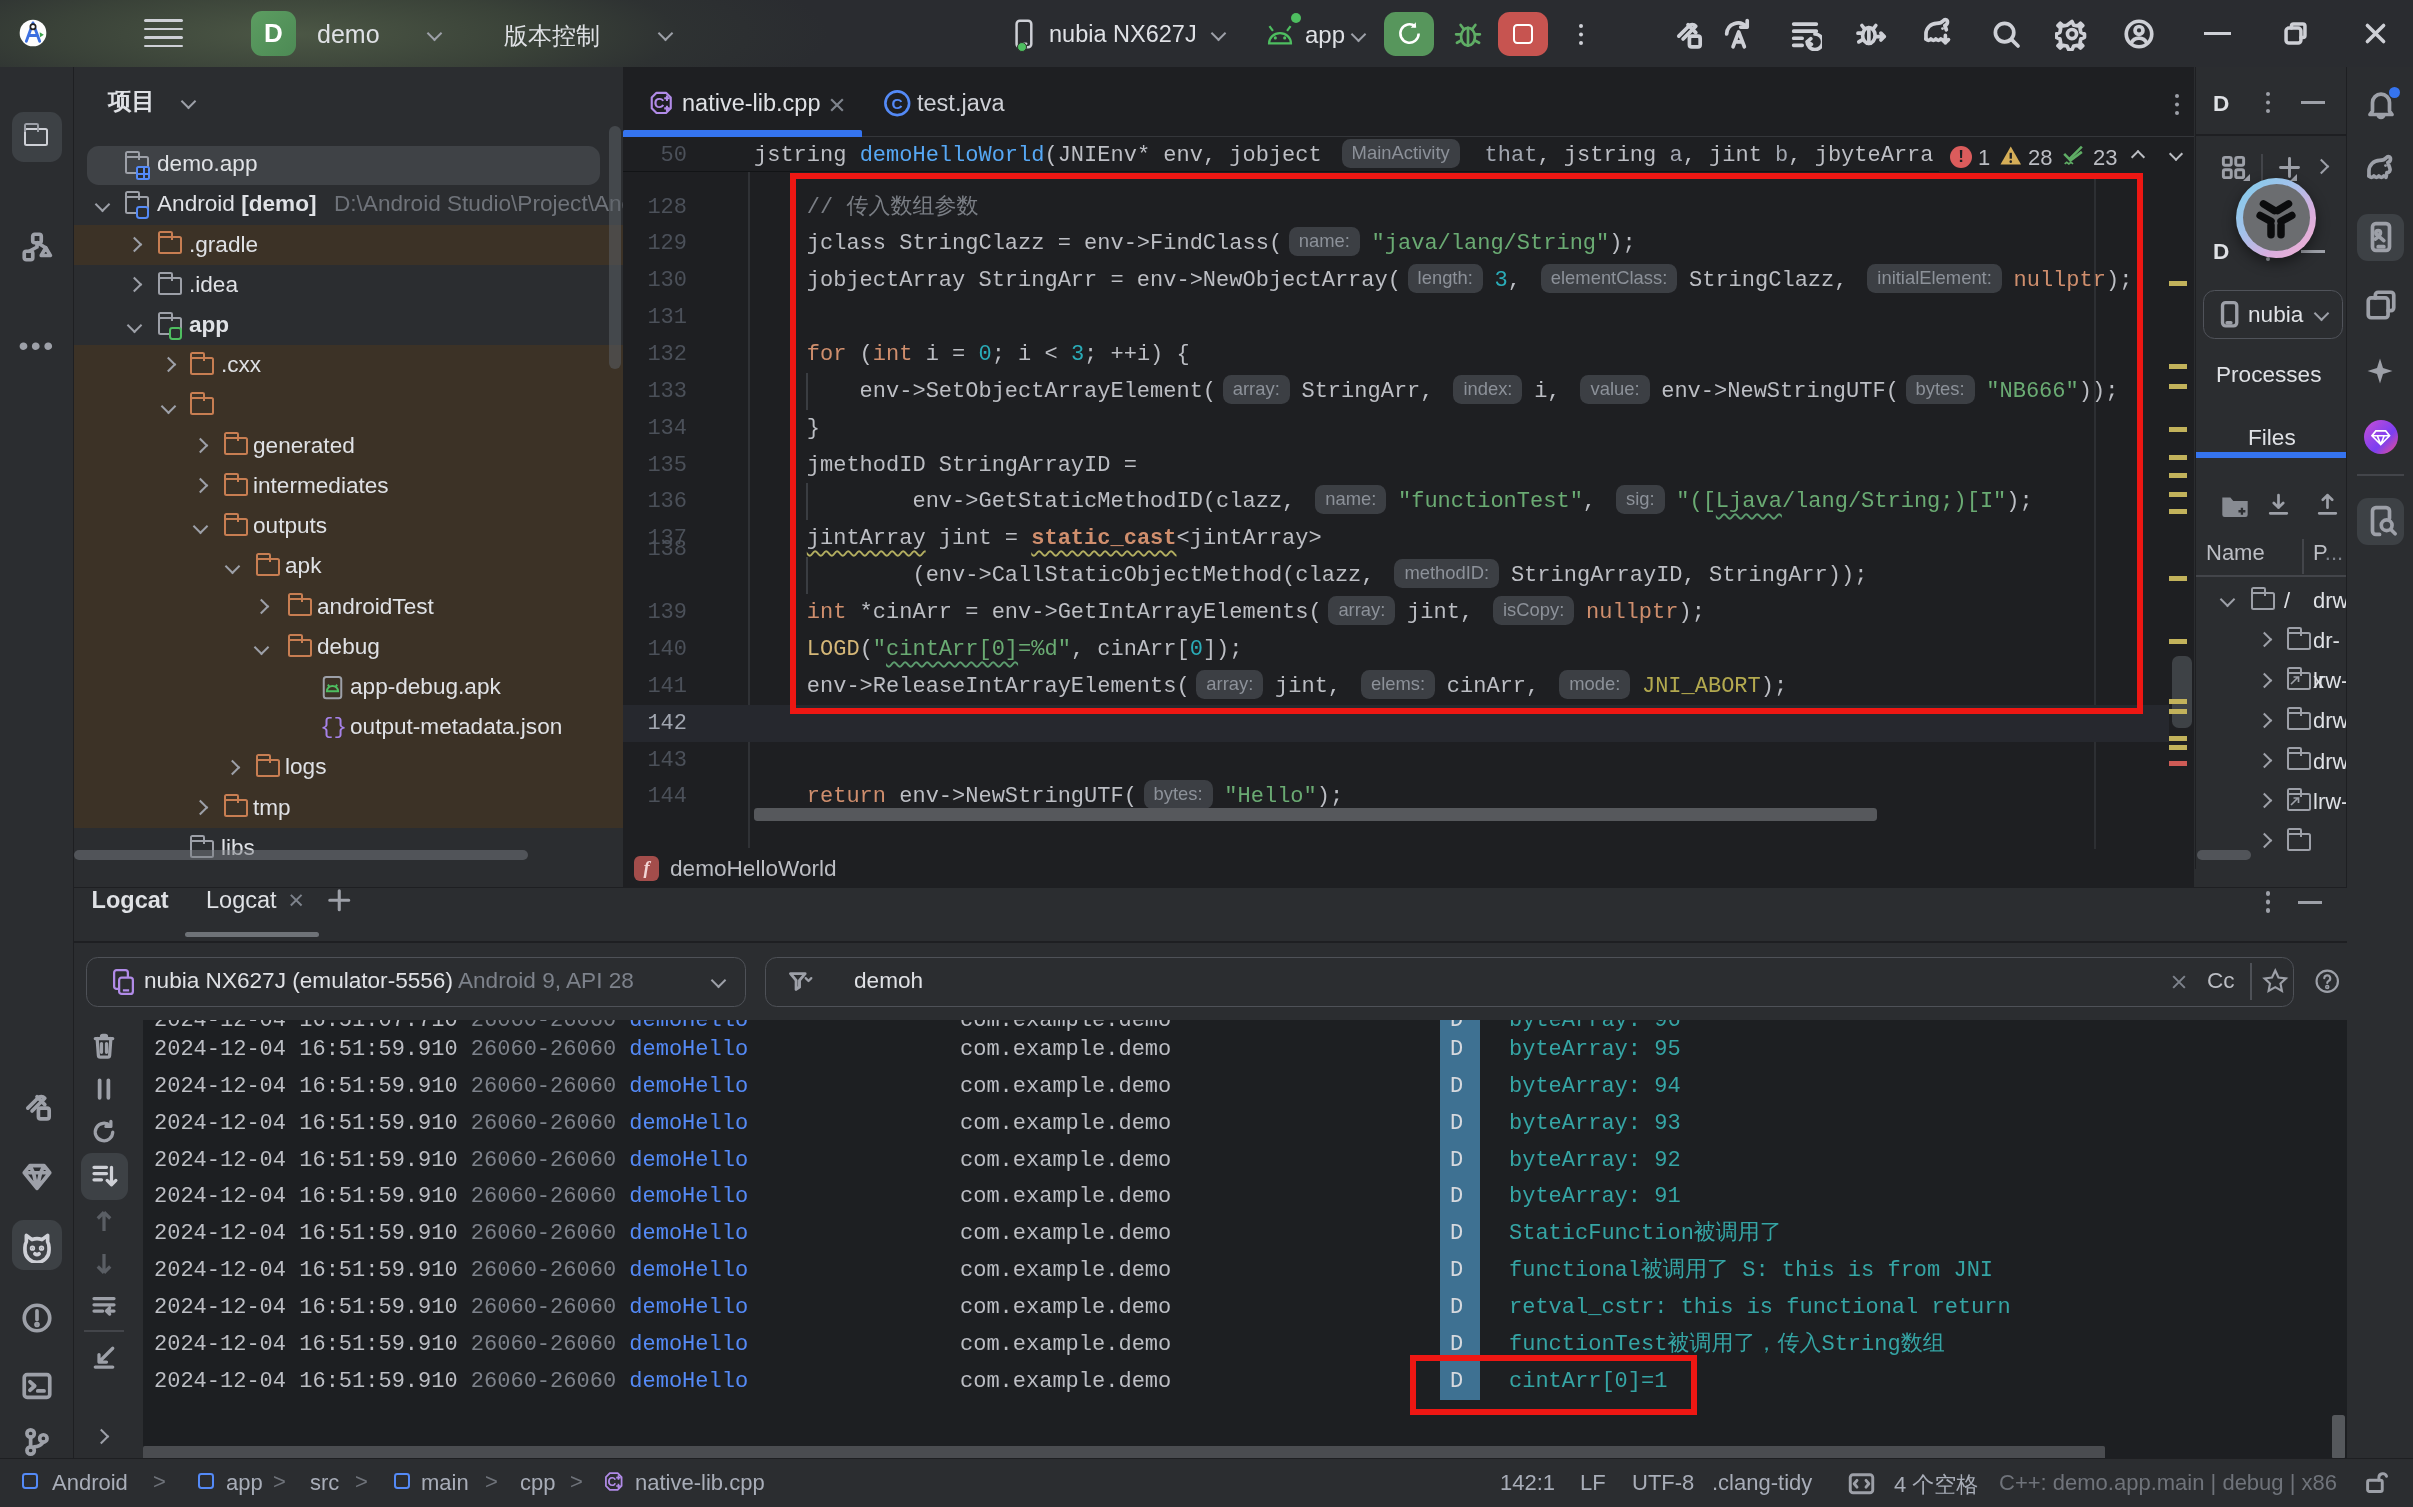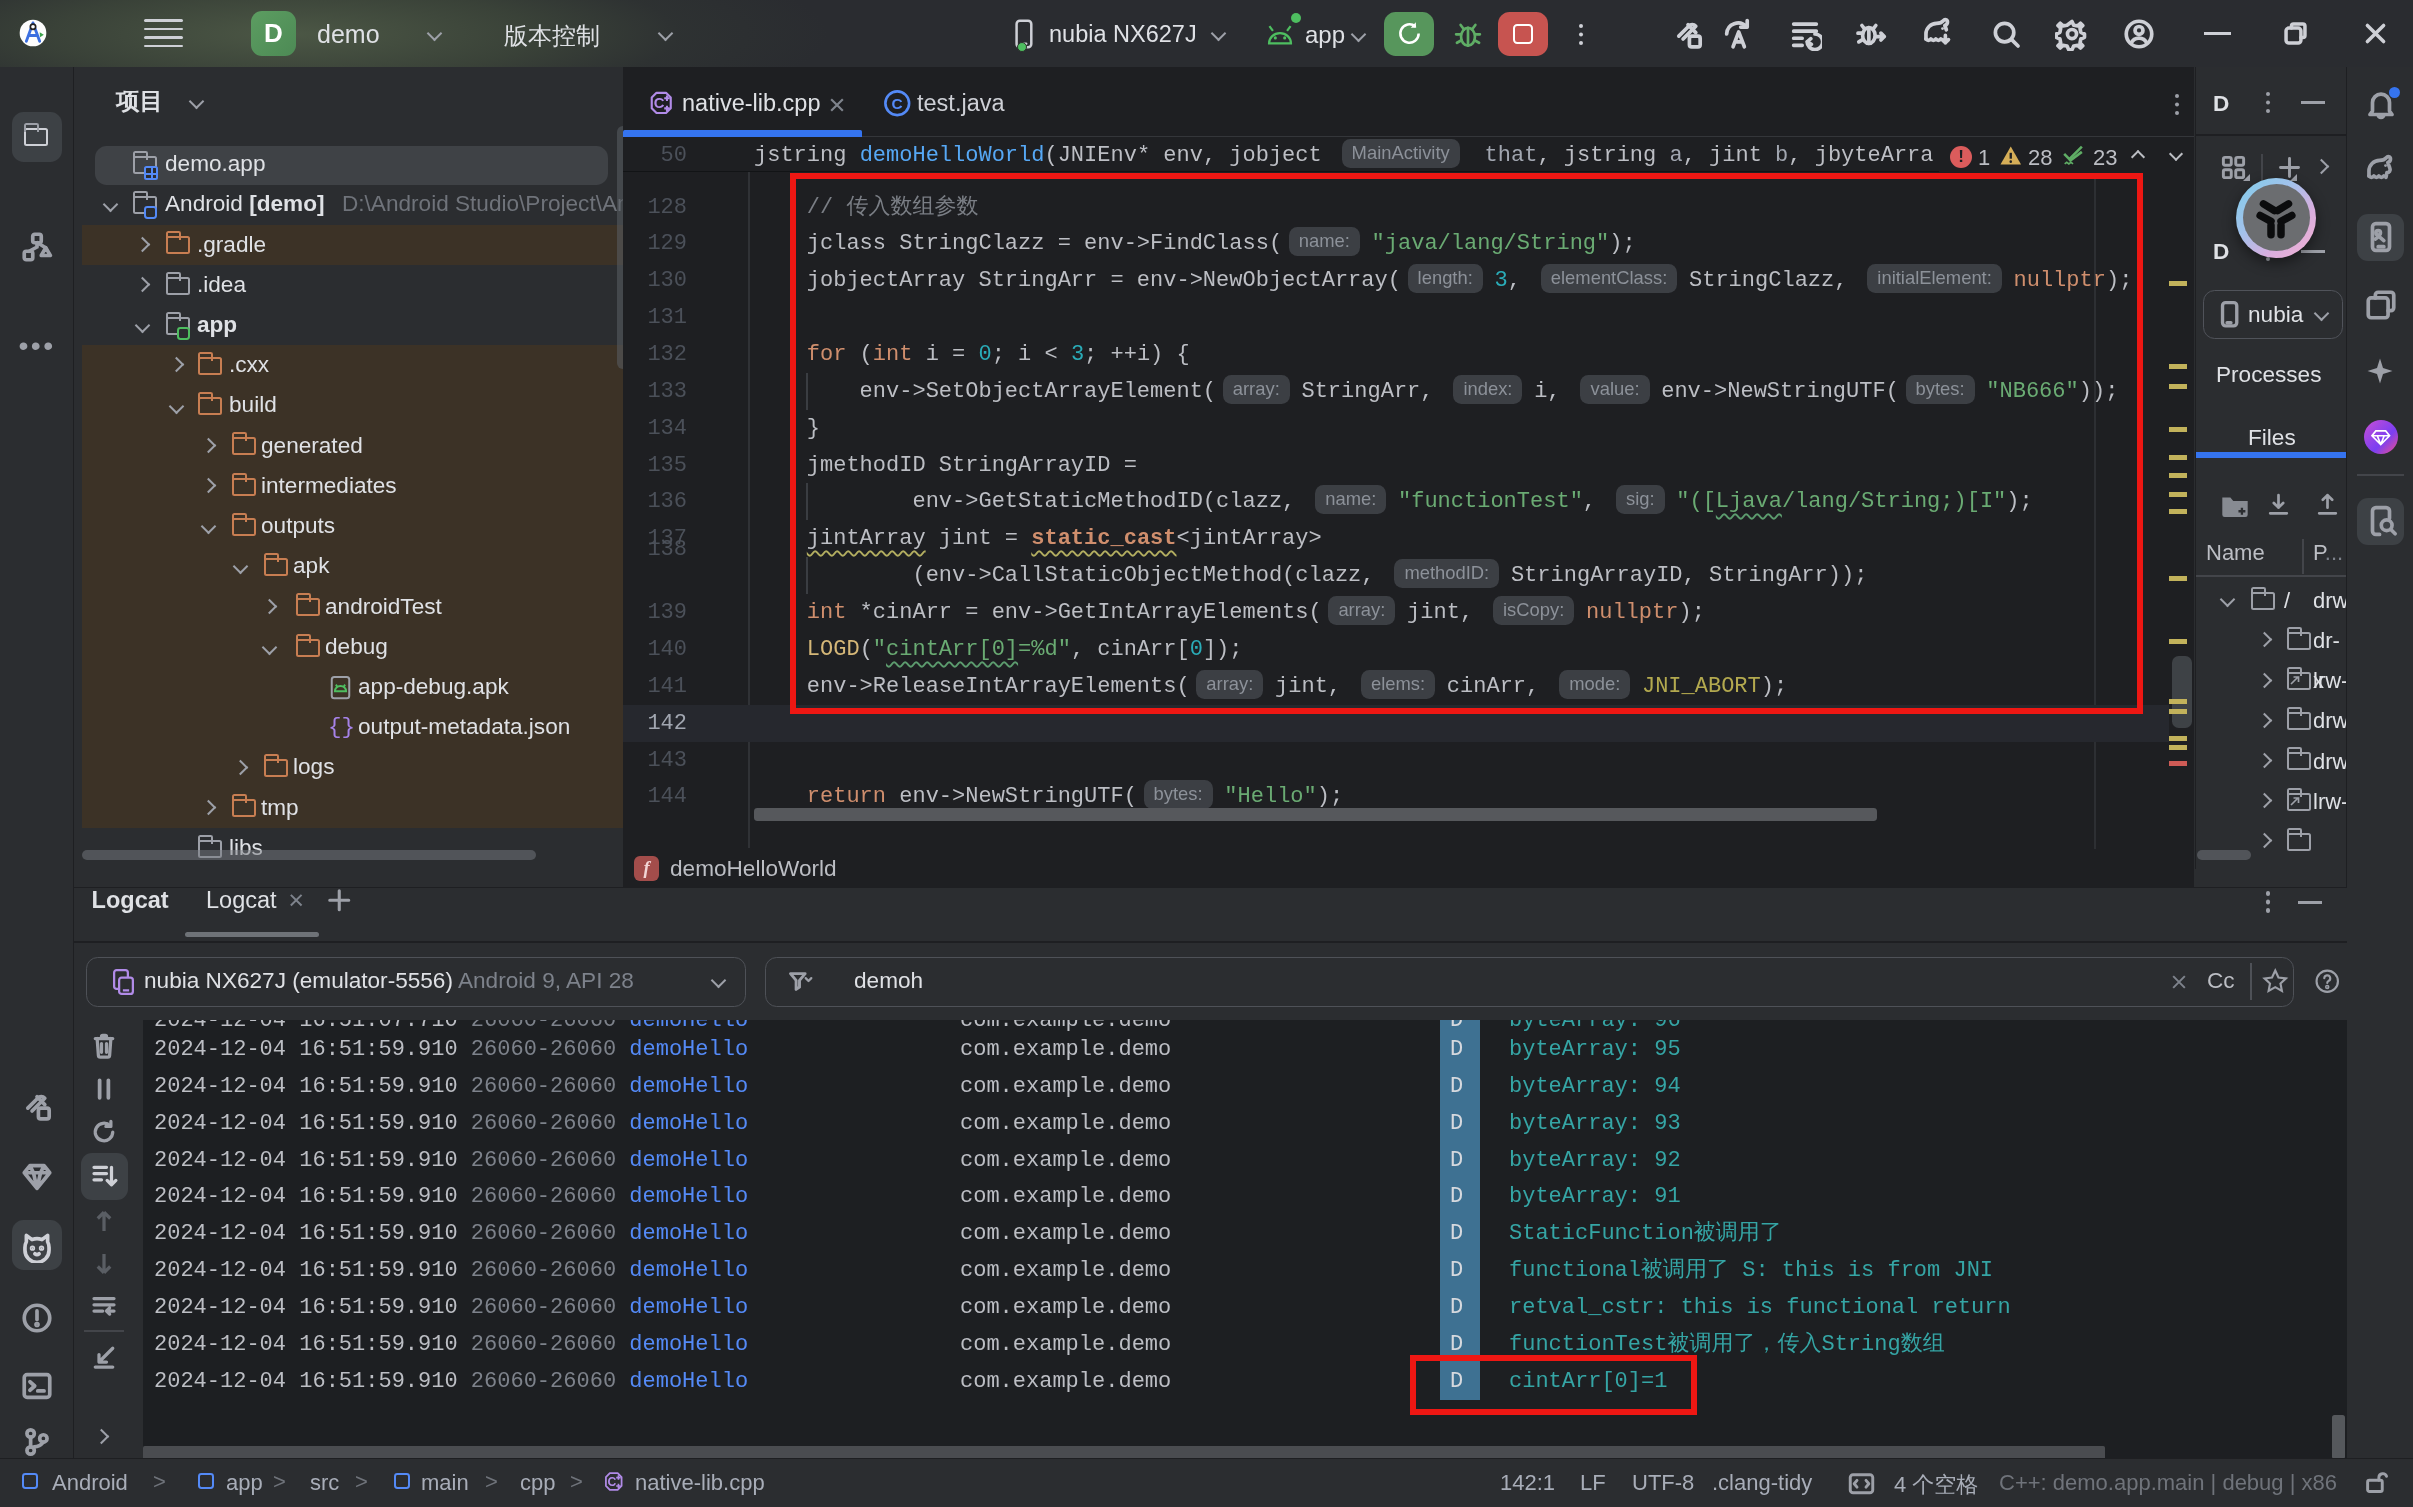--- a/index.html
+++ b/index.html
@@ -170,21 +170,21 @@
   <rect x="3" y="4" width="18" height="16" rx="2"></rect>
   <path d="M7 9 l3.4 3 -3.4 3 M12.5 15.5 h4.5"></path>
 </svg>
 <svg class="abs icong" style="left:20px;top:1425px" width="34" height="34" viewBox="0 0 24 24">
   <circle cx="7.5" cy="6" r="2.6"></circle>
     <circle cx="7.5" cy="18" r="2.6"></circle>
     <circle cx="16.5" cy="9.5" r="2.6"></circle>
   <path d="M7.5 8.6 v6.8 M16.5 12.1 a9 9 0 0 1 -6.5 3.4"></path>
 </svg>
 
-<div class="abs" id="project" style="left:74px;top:67px;width:550px;height:802px;background:#2B2D30;overflow:hidden;margin-left:8px;">
+<div class="abs" id="project" style="left:74px;top:67px;width:550px;height:802px;background:#2B2D30;overflow:hidden;">
   <div class="abs" style="left:34px;top:18.4px;font-size:23.5px;font-weight:bold;color:#DFE1E5;">项目</div>
   <div class="abs chev d" style="left:109px;top:28.5px;"></div>
 
   <div class="abs" style="left:0;top:158px;width:550px;height:40px;background:#3C3226;"></div>
   <div class="abs" style="left:0;top:278px;width:550px;height:483px;background:#3C3226;"></div>
 
   <div class="abs" style="left:13.4px;top:79px;width:513px;height:39px;border-radius:11.7px;background:#3F4246;"></div>
 
   <div class="fold" style="left:51px;top:89px;"></div>
   <div class="abs" style="left:62px;top:99px;width:14.2px;height:14.2px;border-radius:2.5px;background:#2B2D30;border:2.1px solid #548AF7;">
@@ -223,23 +223,20 @@
     </div>
 
   <div class="abs chev r" style="left:89px;top:292px;"></div>
   <div class="fold or" style="left:116px;top:290px;"></div>
   <div class="trow" style="top:278px;">
       <span style="position:absolute;left:147px;">.cxx</span>
     </div>
 
   <div class="abs chev d" style="left:89px;top:334px;"></div>
   <div class="fold or" style="left:116px;top:330px;"></div>
-  <div class="trow" style="top:318px;">
-      <span style="position:absolute;left:147px;">build</span>
-    </div>
 
   <div class="abs chev r" style="left:121px;top:373px;"></div>
   <div class="fold or" style="left:150px;top:370px;"></div>
   <div class="trow" style="top:359px;">
       <span style="position:absolute;left:179px;">generated</span>
     </div>
 
   <div class="abs chev r" style="left:121px;top:413px;"></div>
   <div class="fold or" style="left:150px;top:411px;"></div>
   <div class="trow" style="top:399px;">

